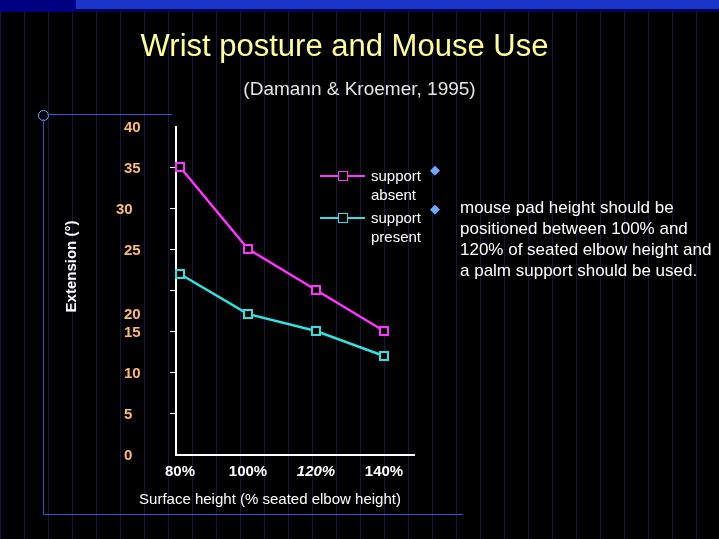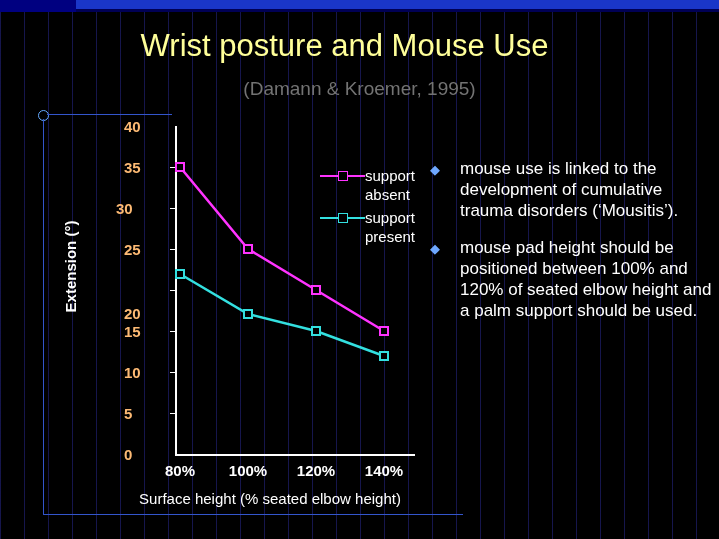--- a/index.html
+++ b/index.html
@@ -49,21 +49,21 @@
     text-align: center;
     color: #ffff99;
     font-size: 31px;
     letter-spacing: 0px;
   }
   .subtitle {
     position: absolute;
     left: 0; top: 78px;
     width: 719px;
     text-align: center;
-    color: #737373;
+    color: #e5e5e5;
     font-size: 19px;
   }
   
   .handle {
     position: absolute;
     width: 9px; height: 9px;
     border: 1px solid #66aaff;
     border-radius: 50%;
     background: transparent;
   }
@@ -148,20 +148,21 @@
     position: absolute;
     left: 280px; top: 48px;
     width: 135px;
     color: #ffffff;
     font-size: 15px;
   }
   .legend-row {
     display: flex;
     align-items: flex-start;
     margin-bottom: 4px;
+    gap: 6px;
   }
   .legend-swatch {
     position: relative;
     width: 45px;
     height: 19px;
     flex: 0 0 45px;
   }
   .legend-swatch .ln {
     position: absolute;
     left: 0; top: 9px;
@@ -238,21 +239,21 @@
   <div class="ytick-mark" style="top:49px;"></div>
   <div class="ytick-mark" style="top:90px;"></div>
   <div class="ytick-mark" style="top:131px;"></div>
   <div class="ytick-mark" style="top:172px;"></div>
   <div class="ytick-mark" style="top:213px;"></div>
   <div class="ytick-mark" style="top:254px;"></div>
   <div class="ytick-mark" style="top:295px;"></div>
 
   <div class="xtick" style="left:110px;">80%</div>
   <div class="xtick" style="left:178px;">100%</div>
-  <div class="xtick" style="left:246px;">120%</div>
+  <div class="xtick" style="left:246px;font-style:italic;">120%</div>
   <div class="xtick" style="left:314px;">140%</div>
 
   <svg class="plot-svg" viewBox="0 0 430 400">
 
     <g>
       <polyline points="140,49 208,131 276,172 344,213" fill="none" stroke="#ff33ff" stroke-width="2.5"></polyline>
       <rect x="136" y="45" width="8" height="8" fill="#000000" stroke="#ff33ff" stroke-width="2"></rect>
       <rect x="204" y="127" width="8" height="8" fill="#000000" stroke="#ff33ff" stroke-width="2"></rect>
       <rect x="272" y="168" width="8" height="8" fill="#000000" stroke="#ff33ff" stroke-width="2"></rect>
       <rect x="340" y="209" width="8" height="8" fill="#000000" stroke="#ff33ff" stroke-width="2"></rect>
@@ -287,19 +288,18 @@
         <div>support</div>
         <div>present</div>
       </div>
     </div>
   </div>
 </div>
 
 <div class="bullets">
   <div class="bullet-row">
     <div class="bullet-mark">◆</div>
-    <div class="bullet-text">mouse use is linked to the development of cumulative trauma disorders (‘Mousitis’).</div>
   </div>
   <div class="bullet-row">
     <div class="bullet-mark">◆</div>
     <div class="bullet-text">mouse pad height should be positioned between 100% and 120% of seated elbow height and a palm support should be used.</div>
   </div>
 </div>
 
 </body></html>

